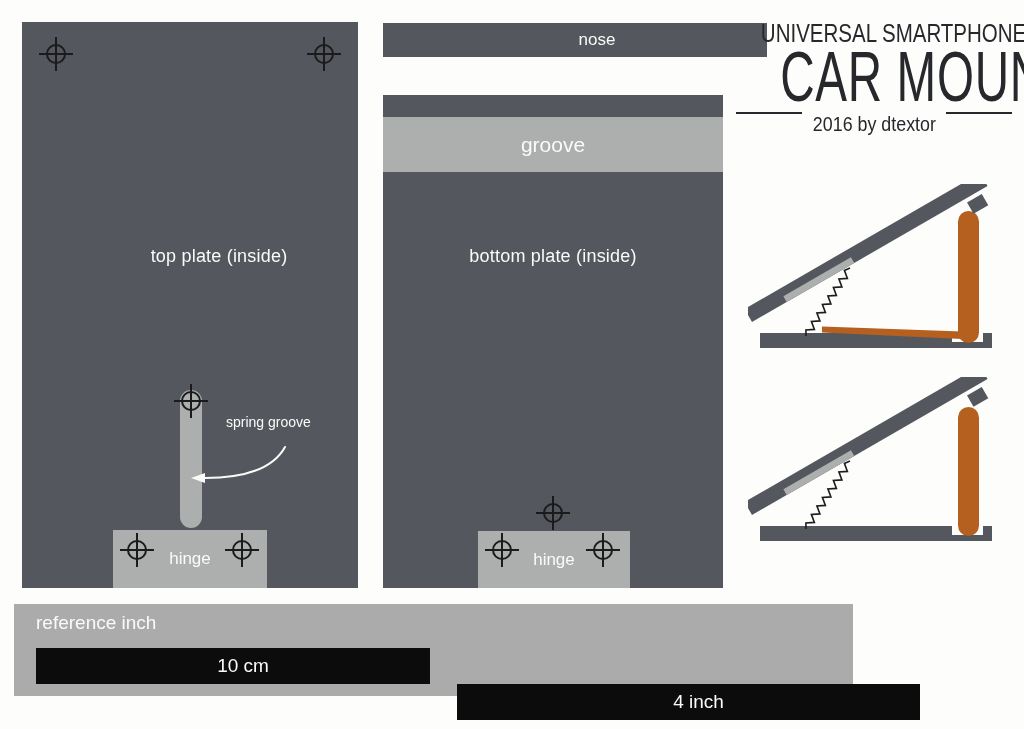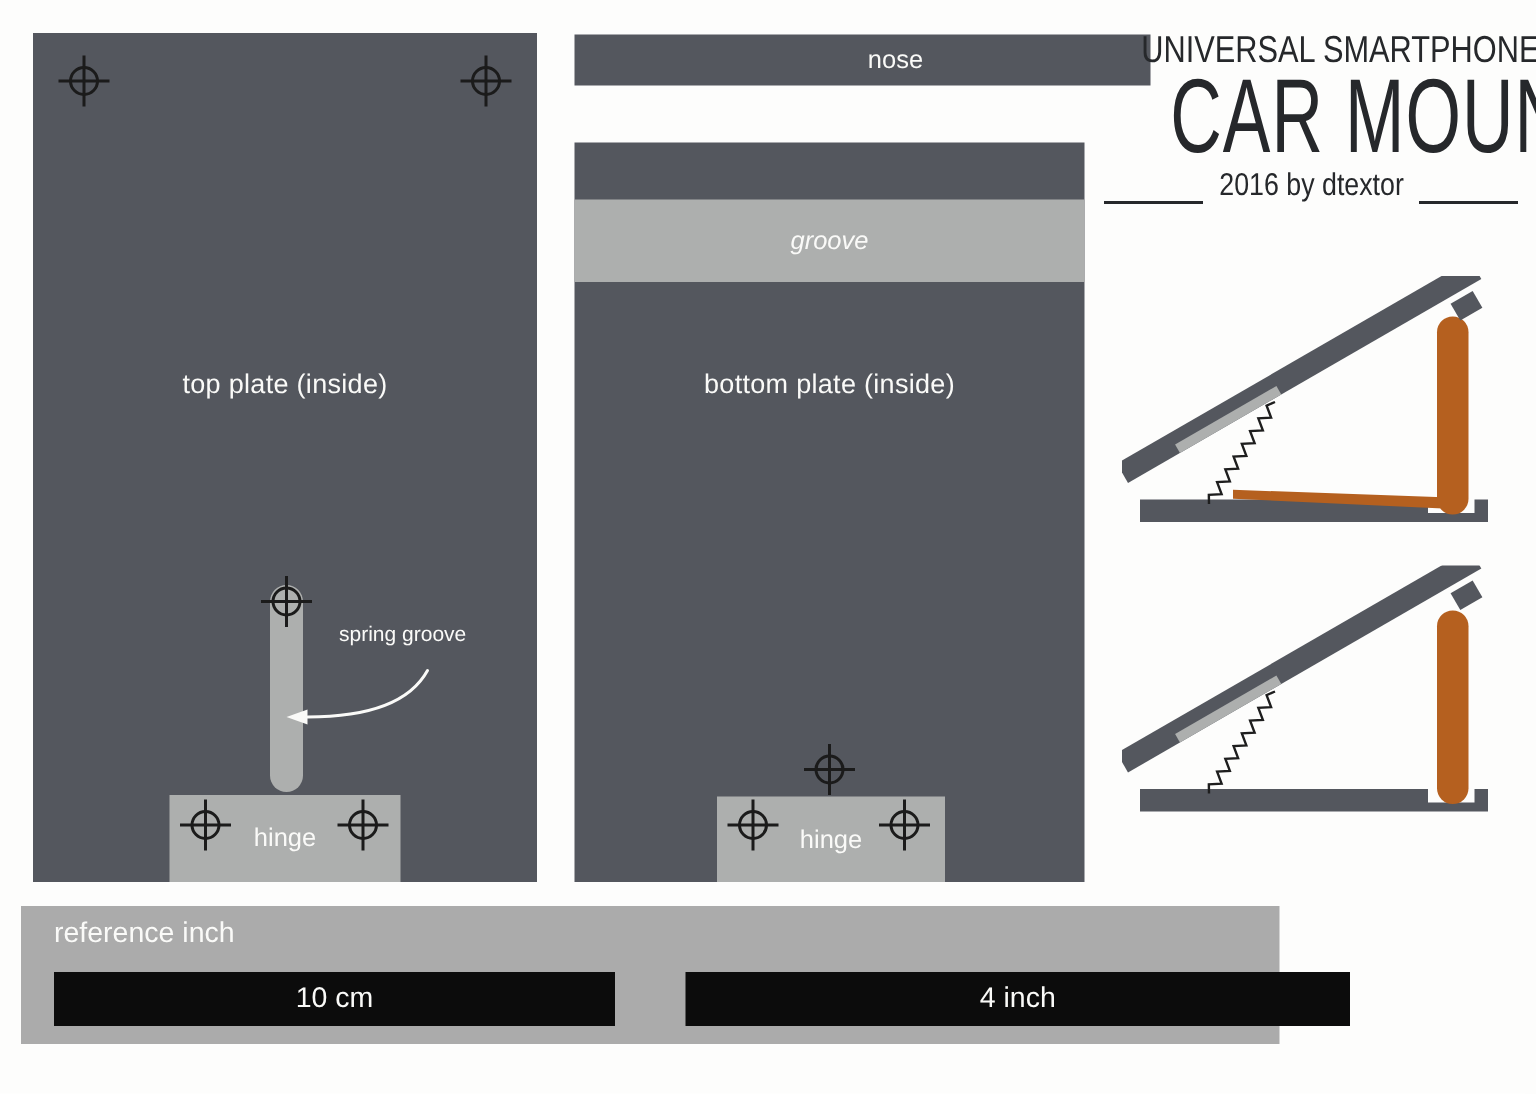--- a/index.html
+++ b/index.html
@@ -19,54 +19,54 @@
               background:var(--part-gray);}
   #spring-groove-label{position:absolute;left:204px;top:392px;font-size:14px;color:var(--white-text);white-space:nowrap;}
   .hinge{position:absolute;background:var(--part-gray);display:flex;align-items:center;justify-content:center;
          color:var(--white-text);font-size:17px;}
   #top-hinge{left:91px;top:508px;width:154px;height:58px;}
 
   
   #nose-bar{left:383px;top:23px;width:340px;height:34px;color:var(--white-text);
             font-size:17px;text-align:center;line-height:34px;background:var(--plate-dark);position:absolute;padding-left:44px;}
   #bottom-plate{left:383px;top:95px;width:340px;height:493px;}
-  #groove-band{position:absolute;left:0;top:38px;width:100%;height:55px;background:var(--part-gray);
-               color:var(--white-text);font-size:17px;text-align:center;line-height:55px;font-style:italic;}
+  #groove-band{position:absolute;left:0;top:22px;width:100%;height:55px;background:var(--part-gray);
+               color:var(--white-text);font-size:21px;text-align:center;line-height:55px;}
   #bottom-hinge{left:95px;top:436px;width:152px;height:57px;}
 
   
   .xh{position:absolute;width:36px;height:36px;}
   .xh svg{display:block;}
   .xh line, .xh circle{stroke:var(--mark-ink);stroke-width:2;fill:none;}
 
   
   #title-block{left:736px;top:20px;width:276px;text-align:center;color:var(--title-ink);}
   #title-line1{font-size:25px;transform:scaleX(.82);transform-origin:50% 50%;white-space:nowrap;line-height:26px;}
   #title-line2{font-size:70px;font-weight:400;transform:scaleX(.68);transform-origin:50% 50%;
                white-space:nowrap;line-height:62px;letter-spacing:1px;}
-  #byline-row{display:flex;align-items:flex-end;gap:0;margin-top:4px;}
+  #byline-row{display:flex;align-items:flex-start;gap:0;margin-top:4px;}
   .byline-rule{flex:1;height:2px;background:var(--title-ink);}
   #byline-text{font-size:21px;transform:scaleX(.85);white-space:nowrap;}
 
   
   .sideview{position:absolute;left:748px;width:270px;height:166px;}
   #sideview-1{top:184px;}
   #sideview-2{top:377px;}
   .sv-dark{fill:var(--plate-dark);}
   .sv-light{fill:var(--part-gray);}
   .sv-orange{fill:var(--nose-orange);}
   .sv-spring{fill:none;stroke:#1e1e1e;stroke-width:1.6px;}
 
   
   #ruler{left:14px;top:604px;width:839px;height:92px;background:var(--ruler-gray);}
   #ruler-label{position:absolute;left:22px;top:8px;color:var(--white-text);font-size:19px;}
   .ruler-bar{position:absolute;top:44px;height:36px;background:var(--bar-black);color:var(--white-text);
-             font-size:19px;display:flex;align-items:center;justify-content:center;}
+             font-size:19px;display:flex;align-items:center;justify-content:center;padding-left:20px;}
   #metric-bar{left:22px;width:374px;}
-  #imperial-bar{left:443px;width:443px;}
+  #imperial-bar{left:443px;width:443px;margin-top:36px;}
 
   
   #sg-arrow{position:absolute;left:162px;top:420px;}
   #sg-arrow path{fill:none;stroke:var(--white-text);stroke-width:2px;stroke-linecap:round;}
   #sg-arrow polygon{fill:var(--white-text);}
 </style>
 </head>
 <body>
 
 <div id="page">
@@ -81,21 +81,21 @@
         </svg>
     </div>
     <div class="xh" style="left:284px;top:14px;">
       <svg width="36" height="36" viewBox="0 0 36 36">
           <line x1="18" y1="1" x2="18" y2="35"></line>
           <line x1="1" y1="18" x2="35" y2="18"></line>
           <circle cx="18" cy="18" r="9"></circle>
         </svg>
     </div>
 
-    <div class="center-line whitelbl" style="top:223px;">top plate (inside)</div>
+    <div class="center-line whitelbl" style="top:223px;padding-left:29px;">top plate (inside)</div>
 
     <div id="spring-groove-bar"></div>
     <div class="xh" style="left:151px;top:361px;">
       <svg width="36" height="36" viewBox="0 0 36 36">
           <line x1="18" y1="1" x2="18" y2="35"></line>
           <line x1="1" y1="18" x2="35" y2="18"></line>
           <circle cx="18" cy="18" r="9"></circle>
         </svg>
     </div>
     <div id="spring-groove-label">spring groove</div>

